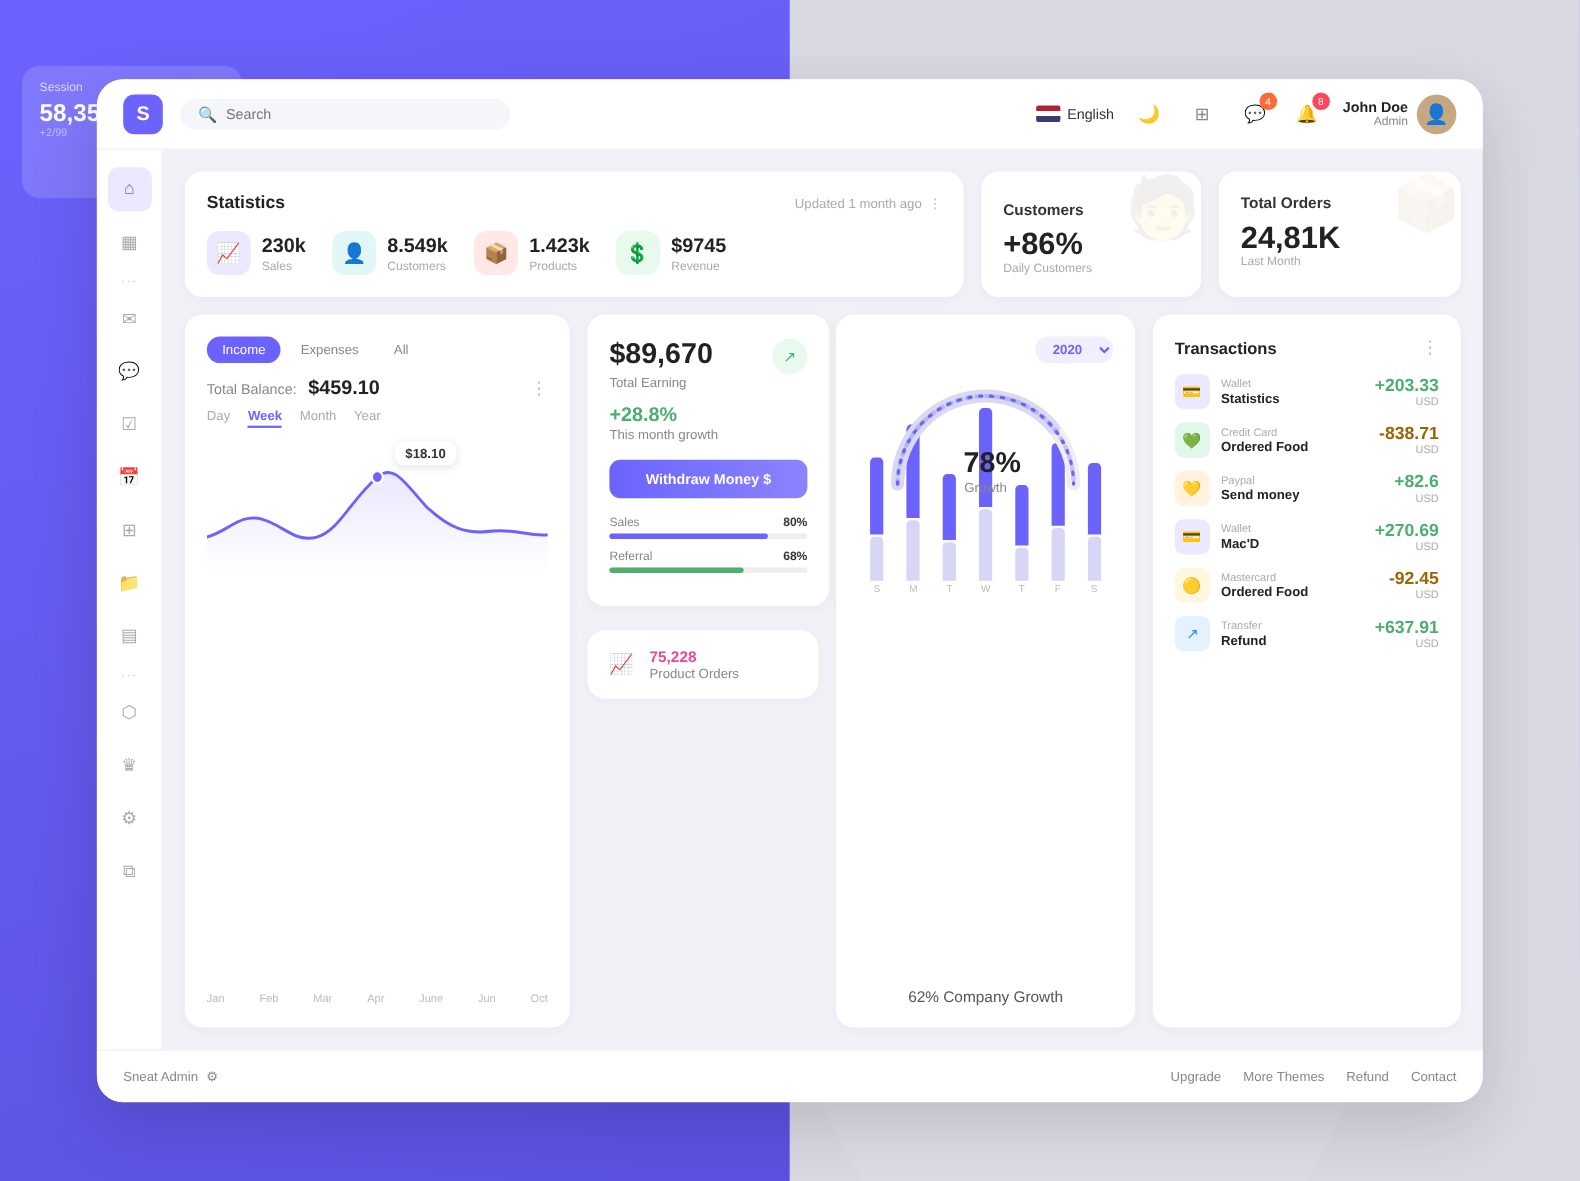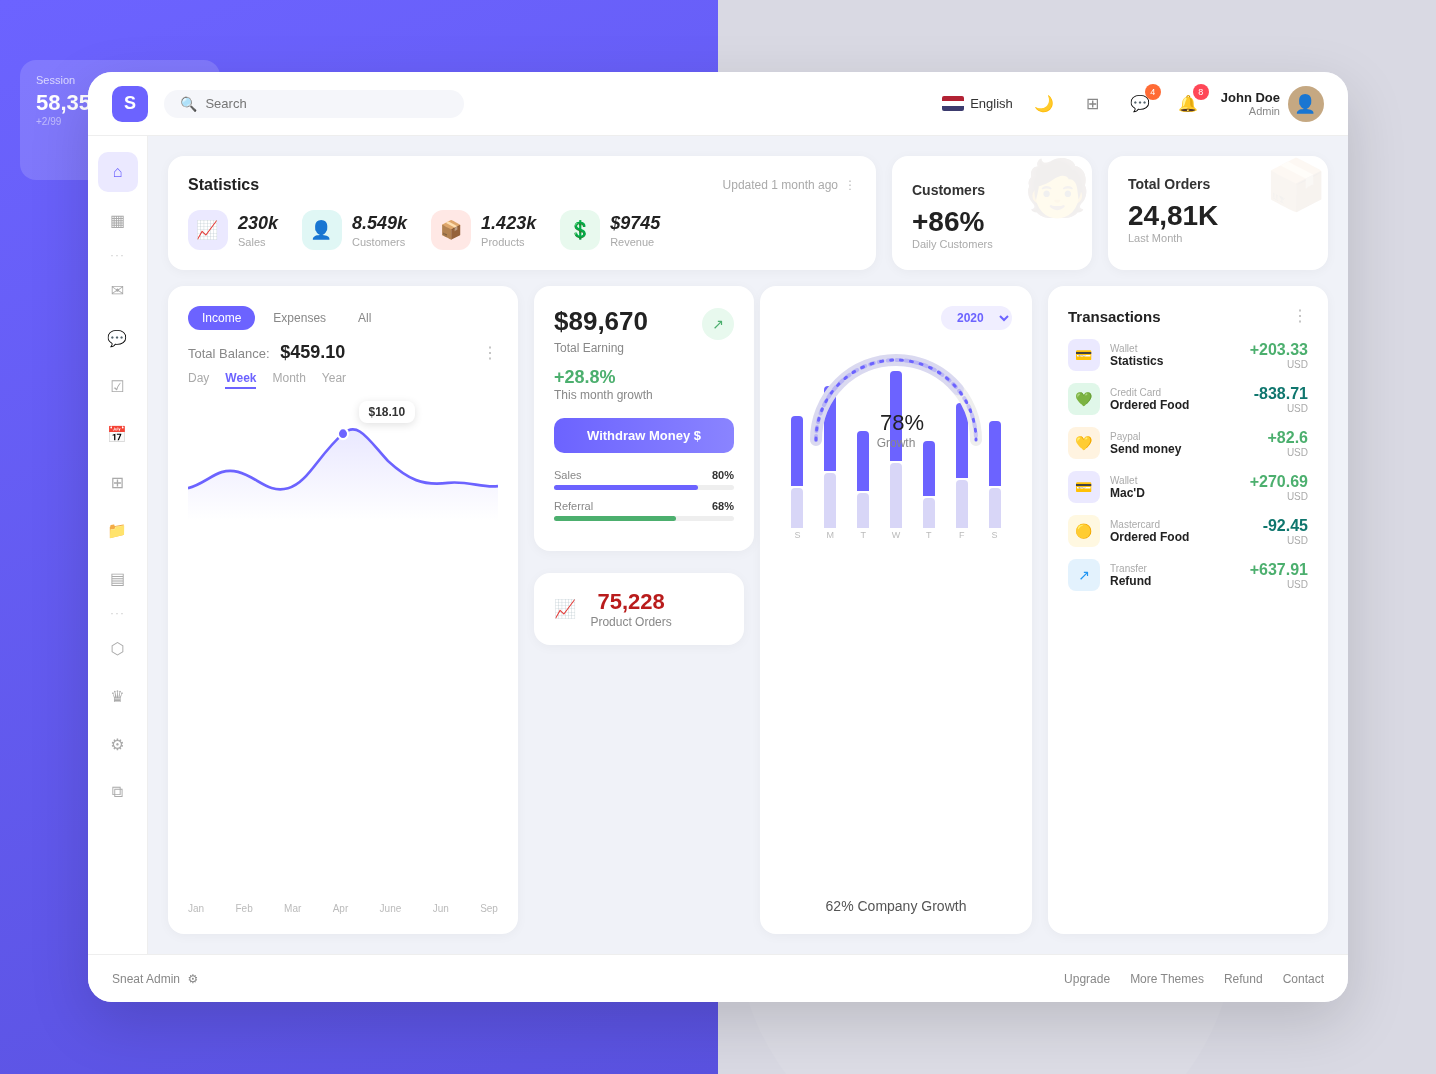--- a/index.html
+++ b/index.html
@@ -162,21 +162,21 @@
     .stat-item { display: flex; align-items: center; gap: 10px; }
     .stat-icon {
       width: 40px; height: 40px; border-radius: 12px;
       display: flex; align-items: center; justify-content: center;
       font-size: 18px;
     }
     .stat-icon.blue { background: #ebe9ff; }
     .stat-icon.teal { background: #e0f7f5; }
     .stat-icon.red { background: #ffe8e5; }
     .stat-icon.green { background: #e8f9ee; }
-    .stat-value { font-size: 18px; font-weight: 700; color: #222; font-style: italic; }
+    .stat-value { font-size: 18px; font-weight: 700; color: #222; }
     .stat-label { font-size: 11px; color: #aaa; margin-top: 2px; }
     .customers-card {
       background: #fff; border-radius: 16px; padding: 20px;
       width: 200px; box-shadow: 0 2px 12px rgba(0,0,0,0.04);
       position: relative; overflow: hidden;
       display: flex; flex-direction: column; justify-content: flex-end;
     }
     .customers-title { font-size: 14px; font-weight: 600; color: #333; margin-bottom: 8px; }
     .customers-pct { font-size: 28px; font-weight: 800; color: #222; }
     .customers-label { font-size: 11px; color: #aaa; }
@@ -257,40 +257,40 @@
     .progress-fill.blue { background: #6c63ff; }
     .progress-fill.green { background: #4caf6e; }
     
     .product-card {
       background: #fff; border-radius: 16px; padding: 16px 20px;
       margin-top: 10px;
       box-shadow: 0 2px 12px rgba(0,0,0,0.04);
       display: flex; align-items: center; gap: 14px;
     }
     .product-icon { font-size: 18px; color: #6c63ff; }
-    .product-value { font-size: 22px; font-weight: 800; color: #b91c1c; text-align: center; }
+    .product-value { font-size: 14px; font-weight: 800; color: #ec4899; }
     .product-label { font-size: 12px; color: #888; }
     
     .growth-card {
       background: #fff; border-radius: 16px; padding: 20px;
       flex: 1; box-shadow: 0 2px 12px rgba(0,0,0,0.04);
       display: flex; flex-direction: column; align-items: center;
     }
     .growth-card-top { width: 100%; display: flex; justify-content: space-between; align-items: center; margin-bottom: 10px; }
     .year-selector {
       background: #f0eeff; color: #6c63ff; border: none;
       border-radius: 20px; padding: 4px 12px; font-size: 12px; font-weight: 600;
       cursor: pointer;
     }
     .gauge-container { position: relative; width: 180px; height: 100px; margin: 10px auto; }
     .gauge-label-center {
       position: absolute; bottom: 0; left: 50%; transform: translateX(-50%);
       text-align: center;
     }
-    .gauge-pct { font-size: 22px; font-weight: 400; color: #222; margin-left: 12px; }
+    .gauge-pct { font-size: 26px; font-weight: 700; color: #222; margin-left: 12px; }
     .gauge-sub { font-size: 12px; color: #888; }
     .growth-company { font-size: 14px; color: #555; margin-top: 10px; font-weight: 500; }
     
     .bar-chart-container { width: 100%; flex: 1; }
     .bar-chart { display: flex; align-items: flex-end; gap: 6px; height: 80px; padding: 0 4px; }
     .bar-group { display: flex; flex-direction: column; align-items: center; gap: 2px; flex: 1; }
     .bar { width: 12px; border-radius: 4px 4px 0 0; }
     .bar.blue-bar { background: #6c63ff; }
     .bar.light-bar { background: #d8d6f7; }
     .bar-label { font-size: 9px; color: #bbb; }
@@ -308,21 +308,21 @@
     .tx-icon.credit { background: #e0f7e9; color: #4caf6e; }
     .tx-icon.paypal { background: #fff3e0; color: #ff9800; }
     .tx-icon.master { background: #fff8e1; color: #ffc107; }
     .tx-icon.transfer { background: #e3f2fd; color: #2196f3; }
     .tx-details { flex: 1; }
     .tx-sub { font-size: 10px; color: #aaa; }
     .tx-name { font-size: 12px; font-weight: 600; color: #222; }
     .tx-amount { text-align: right; }
     .tx-val { font-size: 16px; font-weight: 700; }
     .tx-val.pos { color: #4caf6e; }
-    .tx-val.neg { color: #0f766e; margin-left: 30px; }
+    .tx-val.neg { color: #a16207; margin-left: 30px; }
     .tx-currency { font-size: 10px; color: #aaa; }
     
     .footer {
       background: #fff; height: 48px;
       display: flex; align-items: center; justify-content: space-between;
       padding: 0 24px; border-top: 1px solid #eee; font-size: 12px; color: #888;
       flex-shrink: 0;
     }
     .footer-links { display: flex; gap: 20px; }
     .footer-link { color: #888; cursor: pointer; }
@@ -500,21 +500,21 @@
               <circle cx="155" cy="30" r="5" fill="#6c63ff" stroke="#fff" stroke-width="2"></circle>
             </svg>
           </div>
           <div class="chart-months">
             <span>Jan</span>
               <span>Feb</span>
               <span>Mar</span>
               <span>Apr</span>
               <span>June</span>
               <span>Jun</span>
-              <span>Sep</span>
+              <span>Oct</span>
           </div>
         </div>
 
         <div style="display:flex;flex-direction:column;gap:12px;width:210px;flex-shrink:0;">
 
           <div class="earning-card">
             <div style="display:flex;align-items:center;justify-content:space-between;">
               <div class="earning-value">$89,670</div>
               <div style="background:#e8f9ee;border-radius:50%;width:32px;height:32px;display:flex;align-items:center;justify-content:center;color:#4caf6e;font-size:14px;">↗</div>
             </div>

